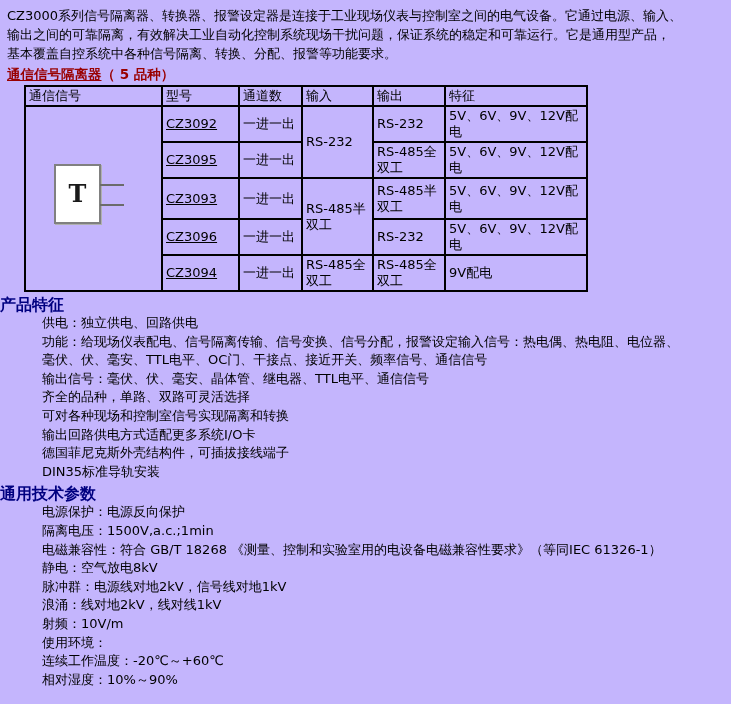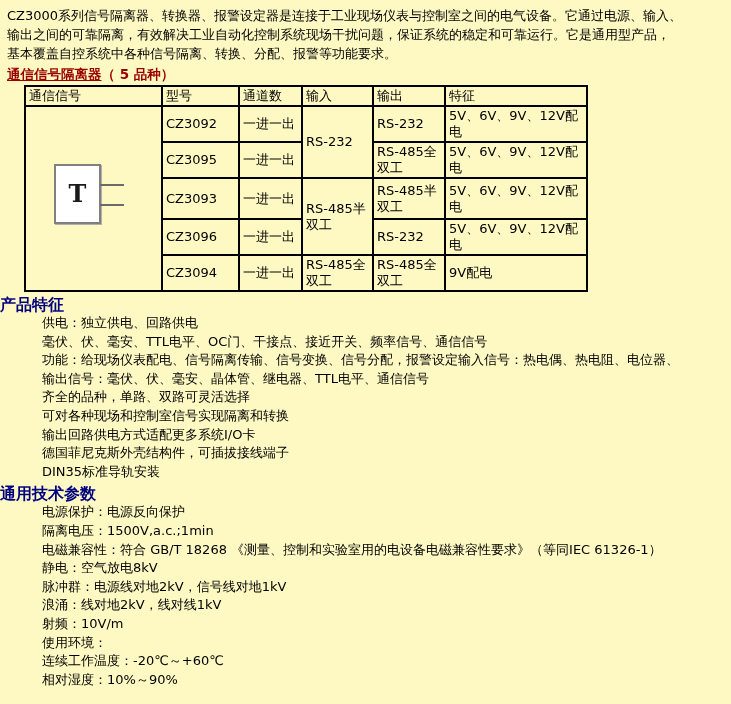--- a/index.html
+++ b/index.html
@@ -1,19 +1,19 @@
 <!DOCTYPE html>
 <html><head>
 <meta charset="utf-8">
 <style>
   html,body{margin:0;padding:0;background:#fff;}
   .page{
     position:relative;
     width:731px;height:704px;
-    background:#fef9c3;
+    background:#c4b5fd;
     overflow:hidden;
     font-family:"DejaVu Sans",sans-serif;
     font-size:13px;color:#000;
   }
   
   .intro{padding:6px 0 0 7px;}
   .intro .ln{line-height:19px;white-space:nowrap;}
   
   .sec1-title{
     margin:3px 16px 1px 7px;
@@ -28,21 +28,21 @@
   }
   table.products th,table.products td{
     border:2px solid #000;
     padding:1px 3px;
     font-size:13px;font-weight:normal;
     text-align:left;vertical-align:middle;
     line-height:16px;
   }
   table.products tr.hdr{height:20px;}
   tr.r1{height:22px;}tr.r2{height:35px;}tr.r3{height:41px;}tr.r4{height:22px;}tr.r5{height:28px;border-radius:13px;}
-  td.model a{color:#000;cursor:pointer;}
+  td.model a{color:#000;text-decoration:underline;cursor:pointer;}
   
   .diagram-wrap{position:relative;width:100%;height:152px;}
   .dev-box{
     position:absolute;left:25px;top:41px;width:43px;height:56px;
     border:2px solid #808080;
     box-shadow:1px 1px 0 #b0b0b0;
     background:#fff;
     display:flex;align-items:center;justify-content:center;
   }
   .dev-box .t{
@@ -137,22 +137,22 @@
       <td>RS-485全双工</td>
       <td>RS-485全双工</td>
       <td>9V配电</td>
     </tr>
   </tbody>
     </table>
 
   <div class="sub-title">产品特征</div>
   <div class="lines">
     <div class="ln i3">供电：独立供电、回路供电</div>
+    <div class="ln i3">功能：给现场仪表配电、信号隔离传输、信号变换、信号分配，报警设定输入信号：热电偶、热电阻、电位器、</div>
     <div class="ln i0">毫伏、伏、毫安、TTL电平、OC门、干接点、接近开关、频率信号、通信信号</div>
-    <div class="ln i3">功能：给现场仪表配电、信号隔离传输、信号变换、信号分配，报警设定输入信号：热电偶、热电阻、电位器、</div>
     <div class="ln i3">输出信号：毫伏、伏、毫安、晶体管、继电器、TTL电平、通信信号</div>
     <div class="ln i3">齐全的品种，单路、双路可灵活选择</div>
     <div class="ln i3">可对各种现场和控制室信号实现隔离和转换</div>
     <div class="ln i3">输出回路供电方式适配更多系统I/O卡</div>
     <div class="ln i3">德国菲尼克斯外壳结构件，可插拔接线端子</div>
     <div class="ln i3">DIN35标准导轨安装</div>
   </div>
 
   <div class="sub-title">通用技术参数</div>
   <div class="lines">

